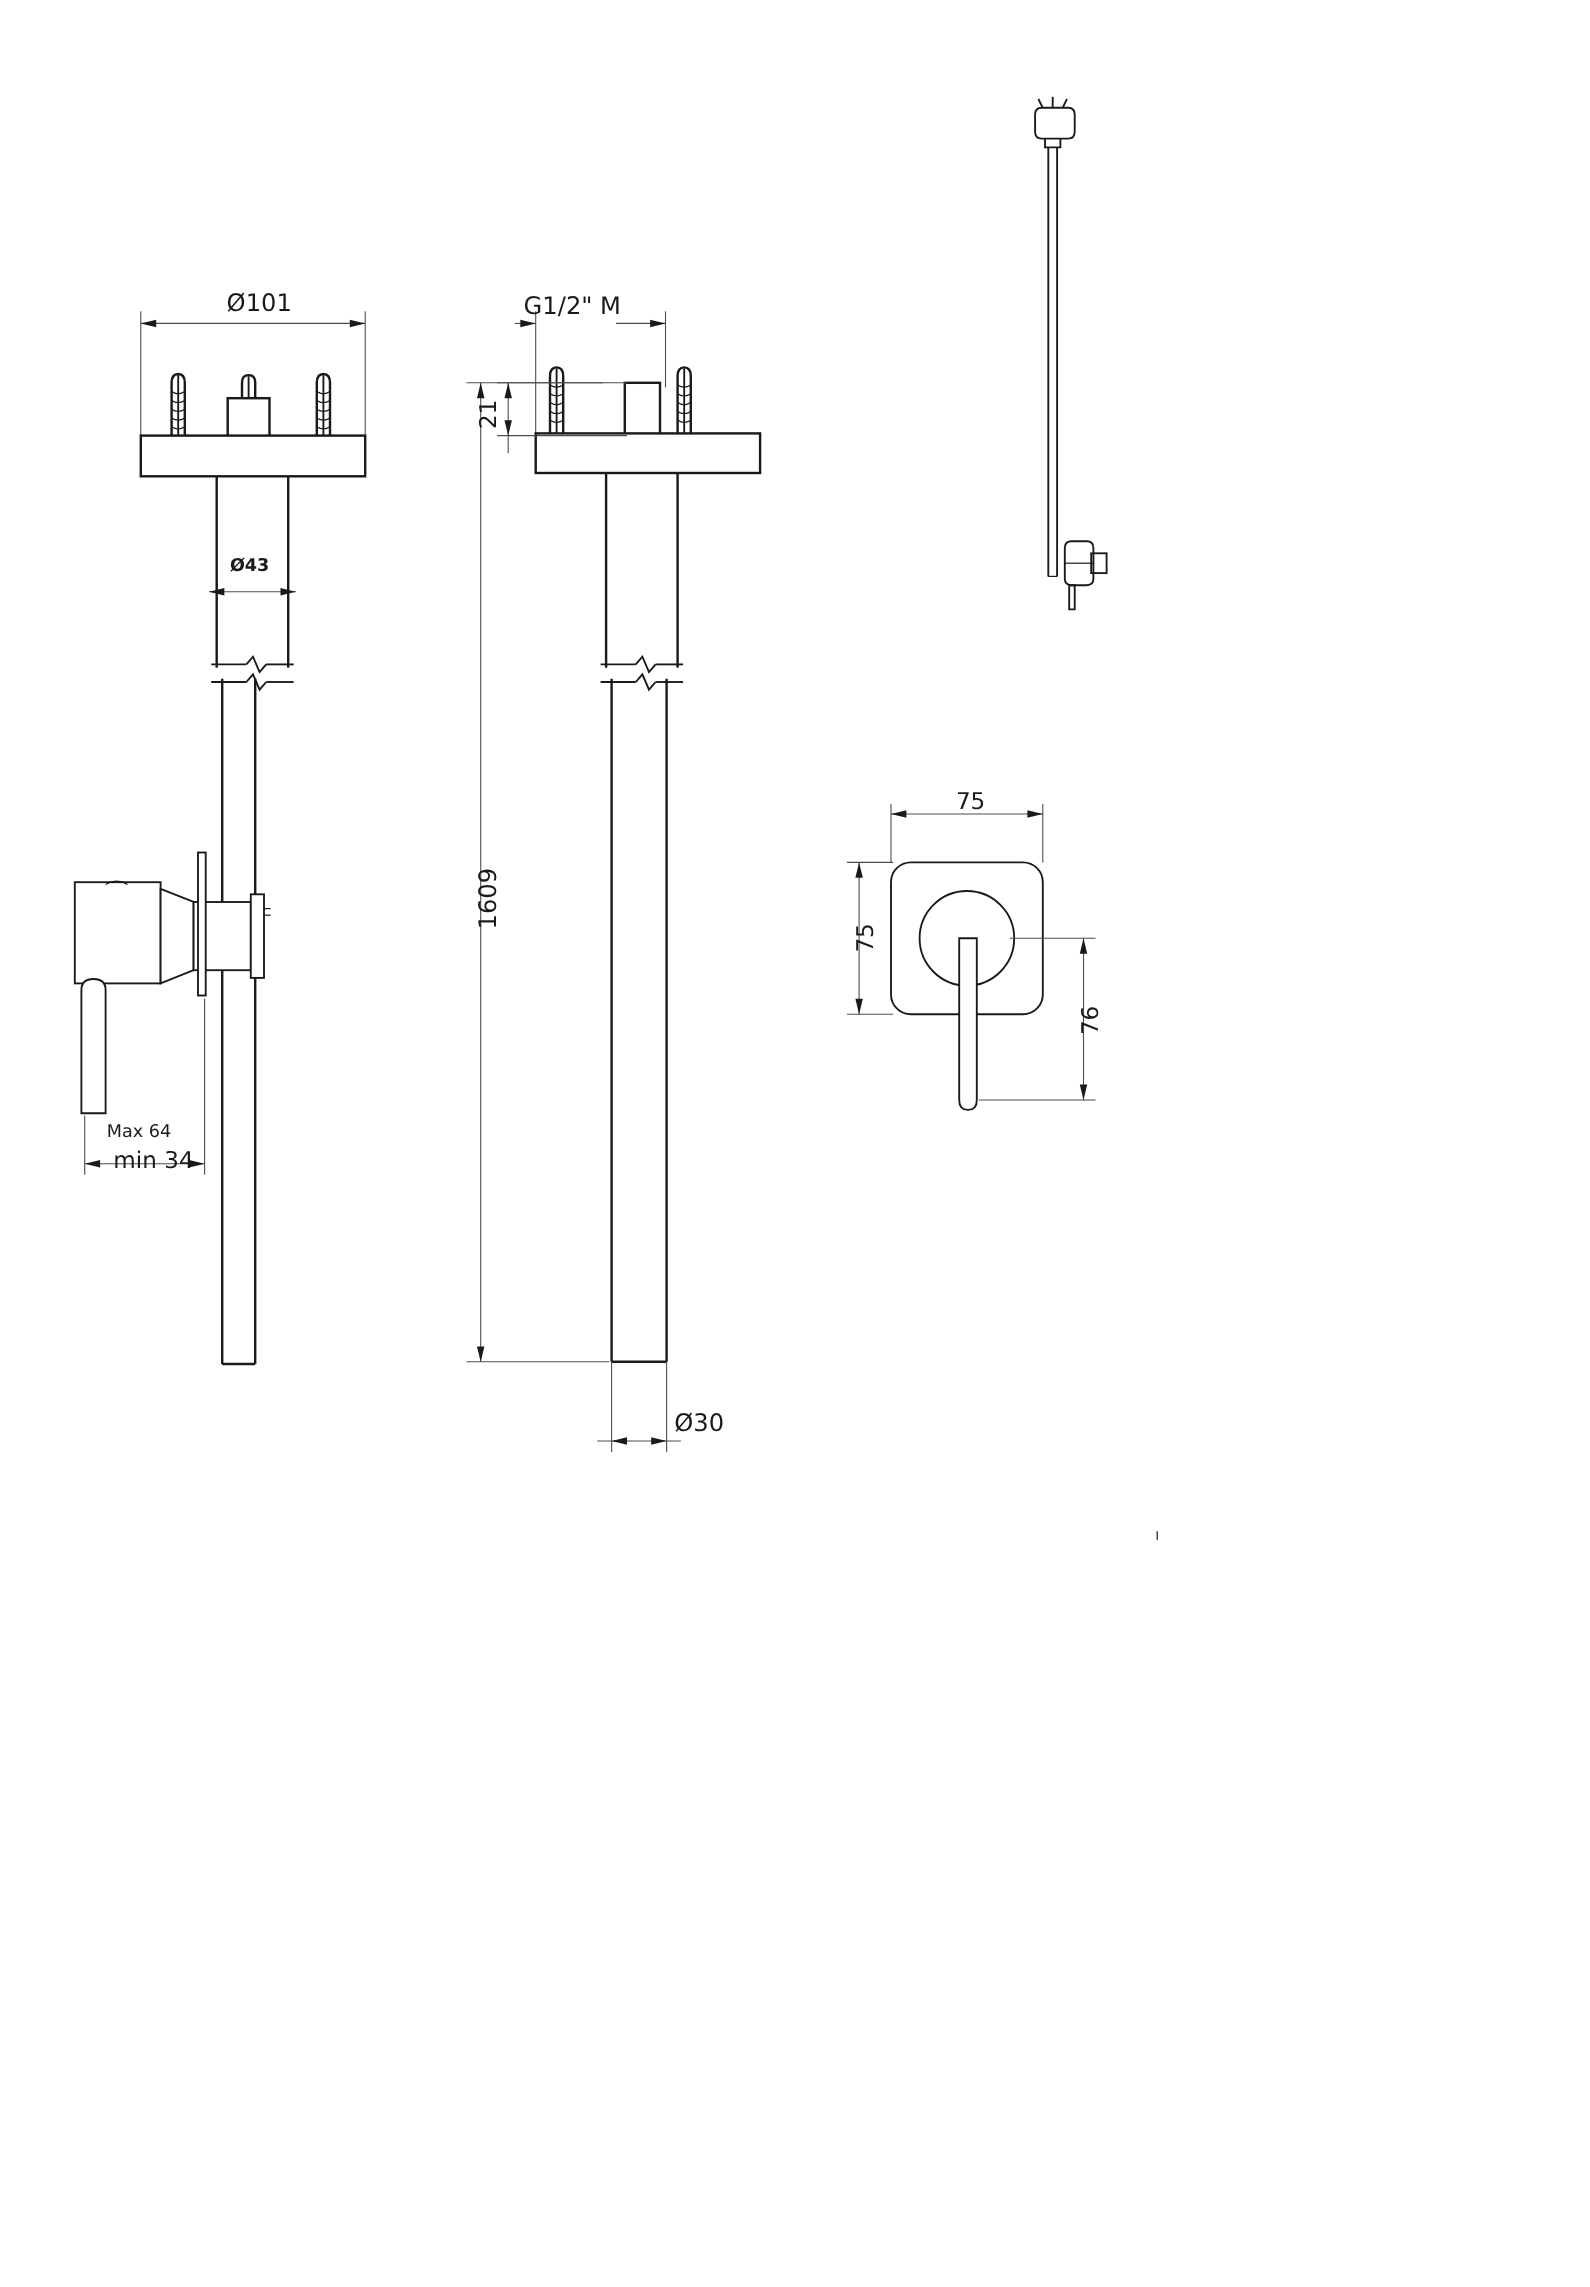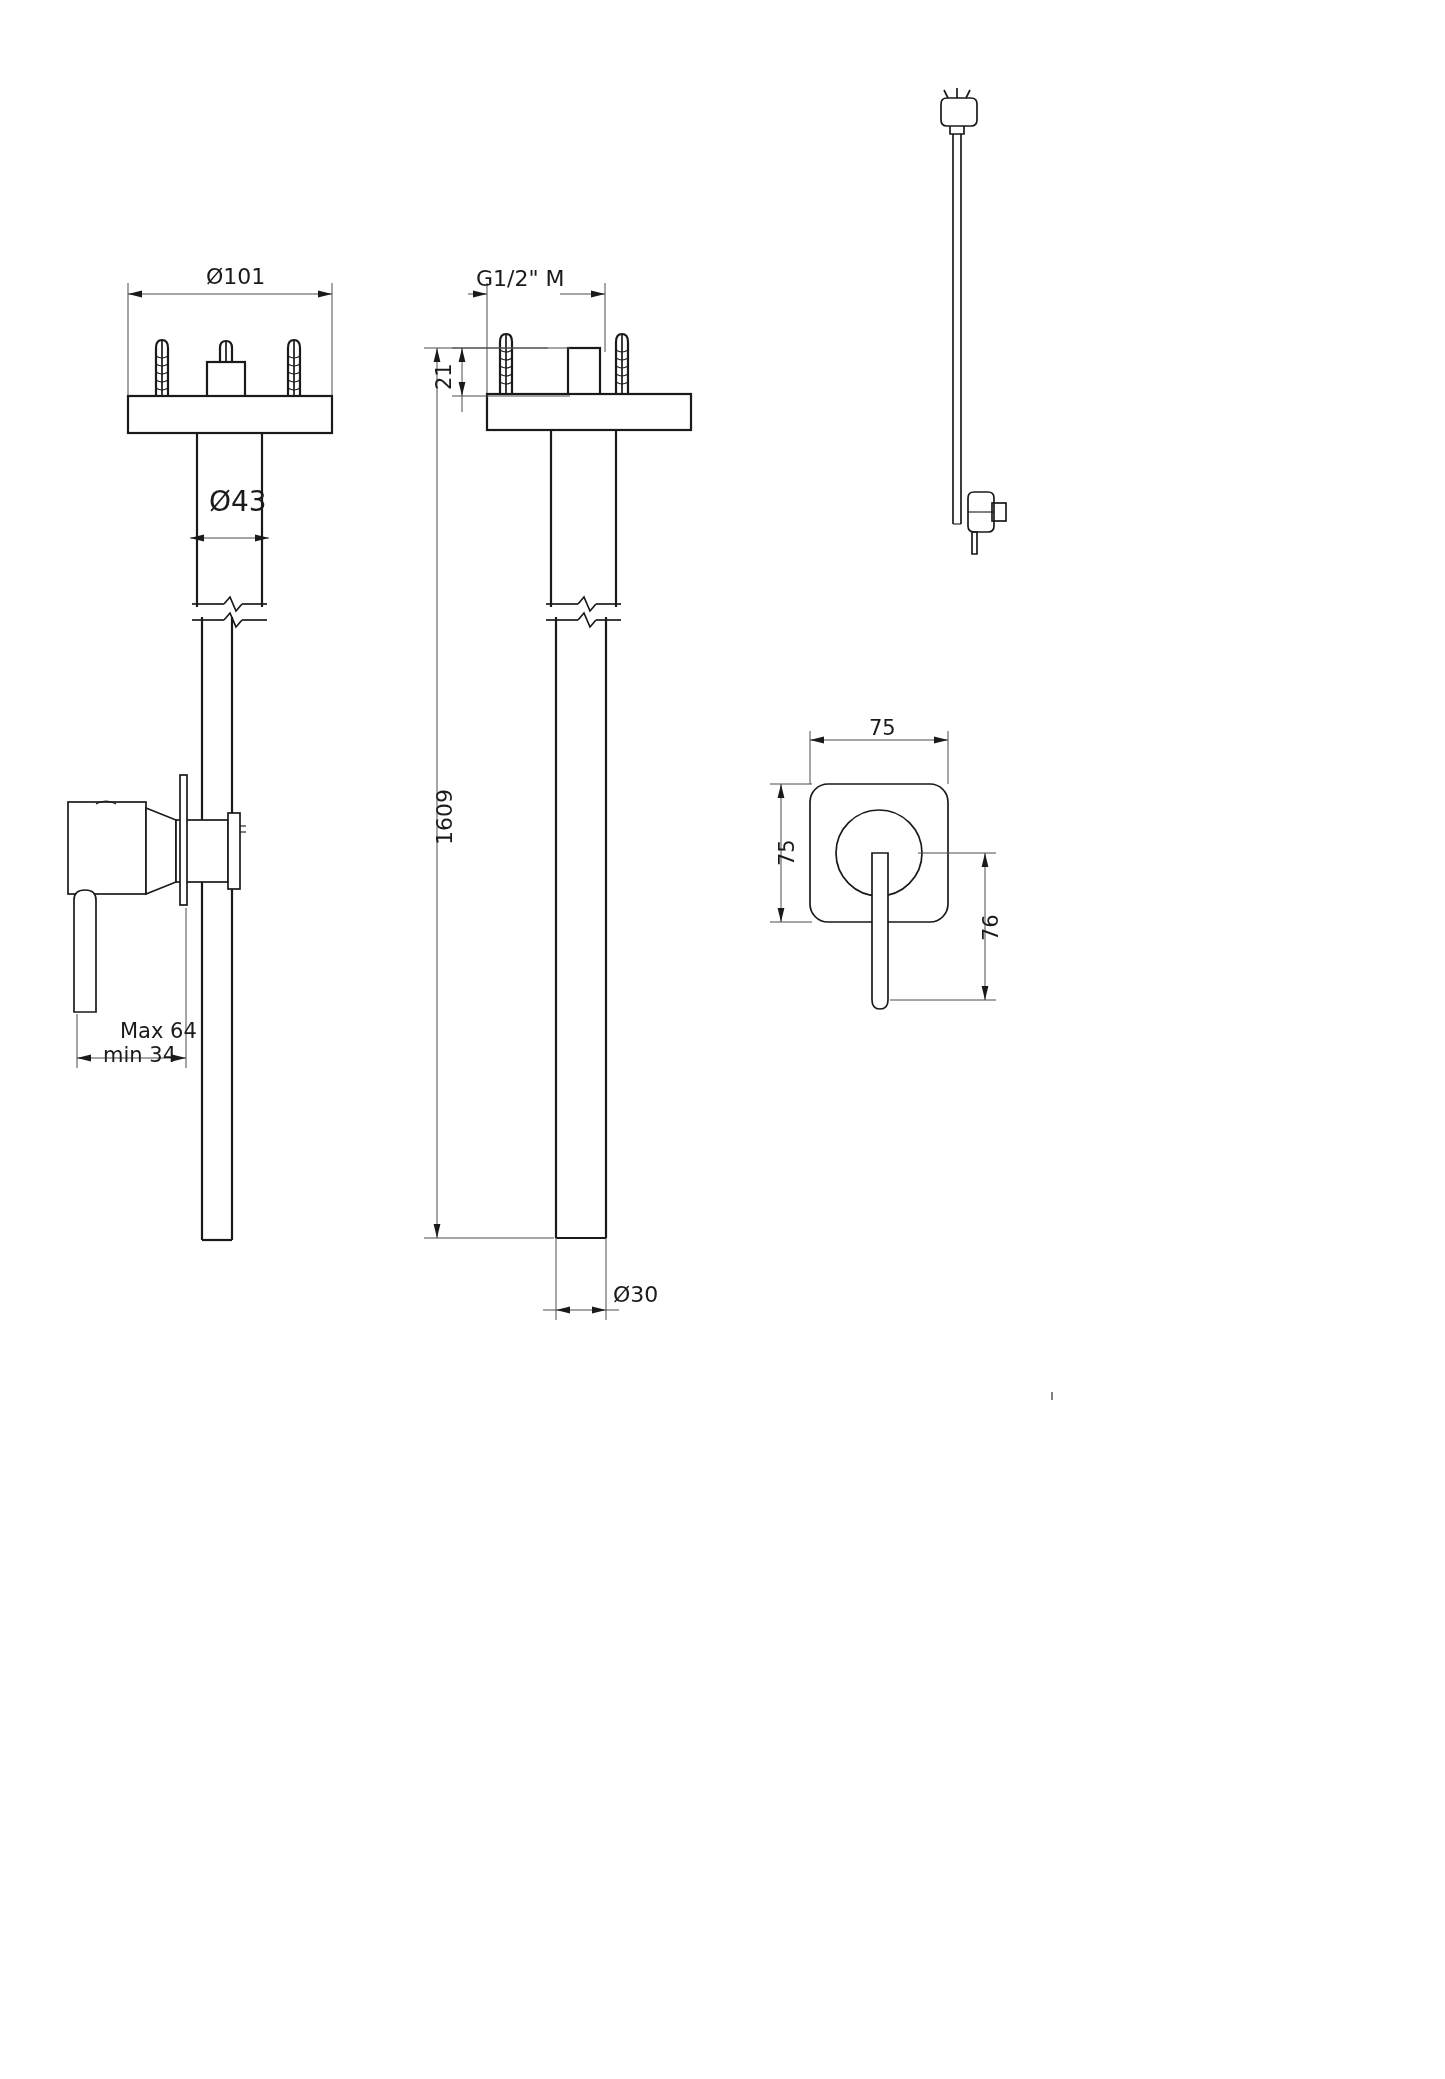--- a/index.html
+++ b/index.html
@@ -271,31 +271,31 @@
       </g>
 
     </g>
 
     <line class="ln thin" x1="1052" y1="1392" x2="1052" y2="1400" stroke="#bbb"></line>
 
   </svg>
 
   <div class="dimtext" style="left:206px;top:264px;font-size:22px;">Ø101</div>
 
-  <div class="dimtext" style="left:209px;top:485px;font-size:28px;">Ø43</div>
+  <div class="dimtext" style="left:209px;top:504px;font-size:16px;font-weight:bold;">Ø43</div>
 
   <div class="dimtext" style="left:476px;top:266px;font-size:22px;">G1/2" M</div>
 
   <div class="dimtext vert" style="left:432px;top:390px;font-size:21px;">21</div>
 
   <div class="dimtext vert" style="left:432px;top:845px;font-size:22px;">1609</div>
 
   <div class="dimtext" style="left:570px;top:1282px;font-size:22px;margin-left:43px;">Ø30</div>
 
-  <div class="dimtext" style="left:120px;top:1019px;font-size:21px;">Max 64</div>
+  <div class="dimtext" style="left:97px;top:1019px;font-size:16px;">Max 64</div>
 
   <div class="dimtext" style="left:103px;top:1043px;font-size:21px;">min 34</div>
 
   <div class="dimtext" style="left:869px;top:716px;font-size:21px;">75</div>
 
   <div class="dimtext vert" style="left:775px;top:866px;font-size:21px;">75</div>
 
   <div class="dimtext vert" style="left:979px;top:941px;font-size:21px;">76</div>
 
 </div>

